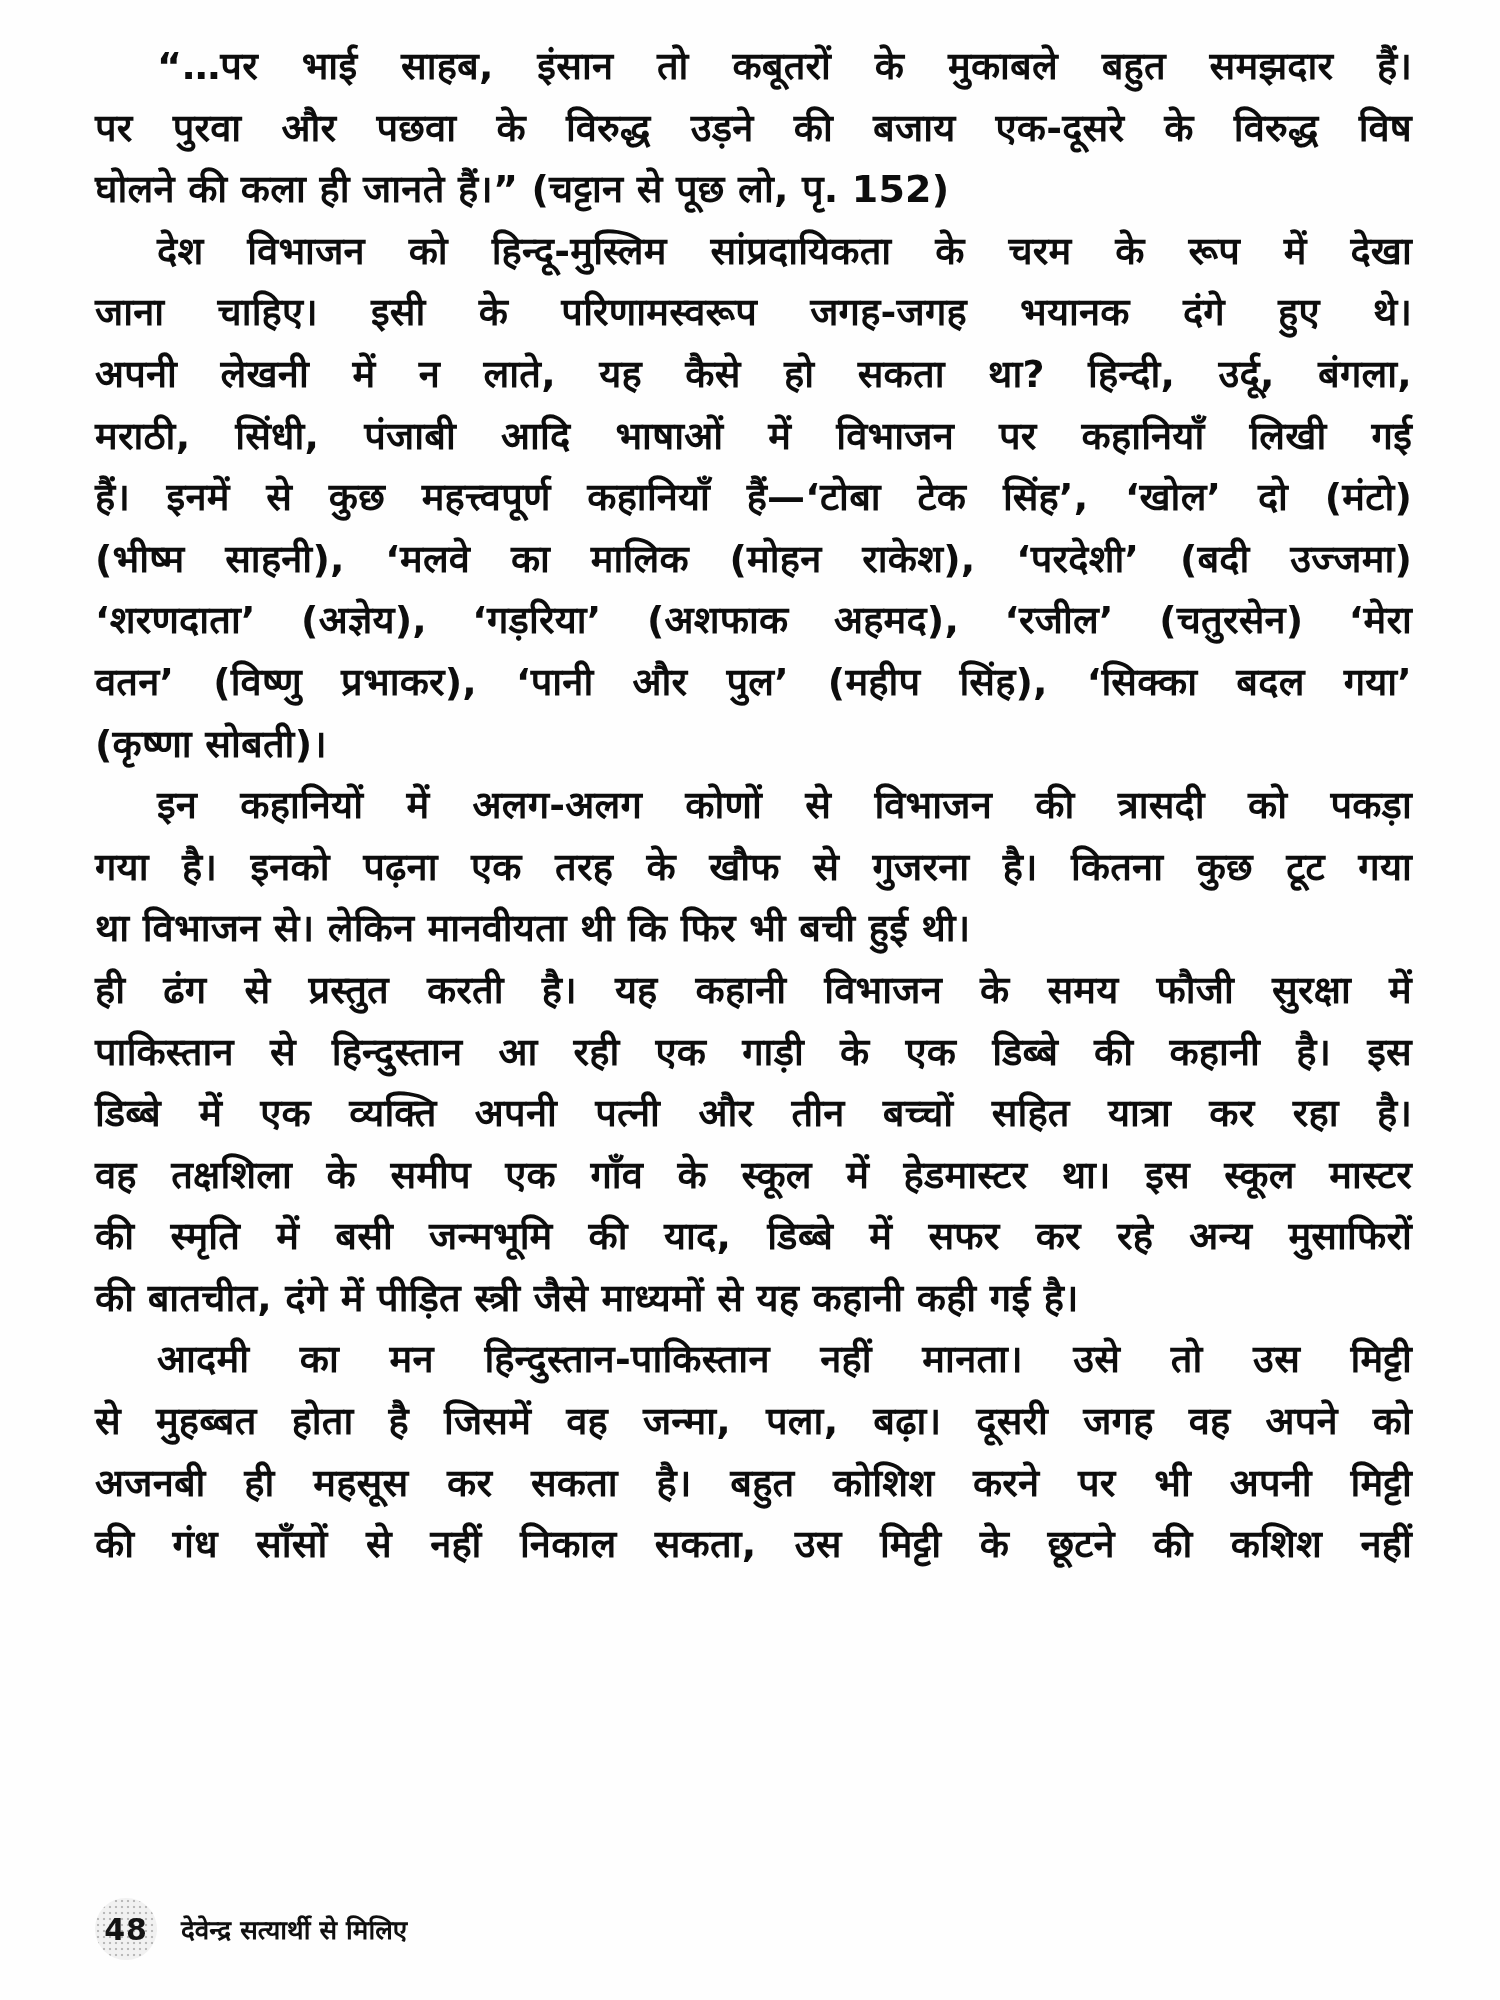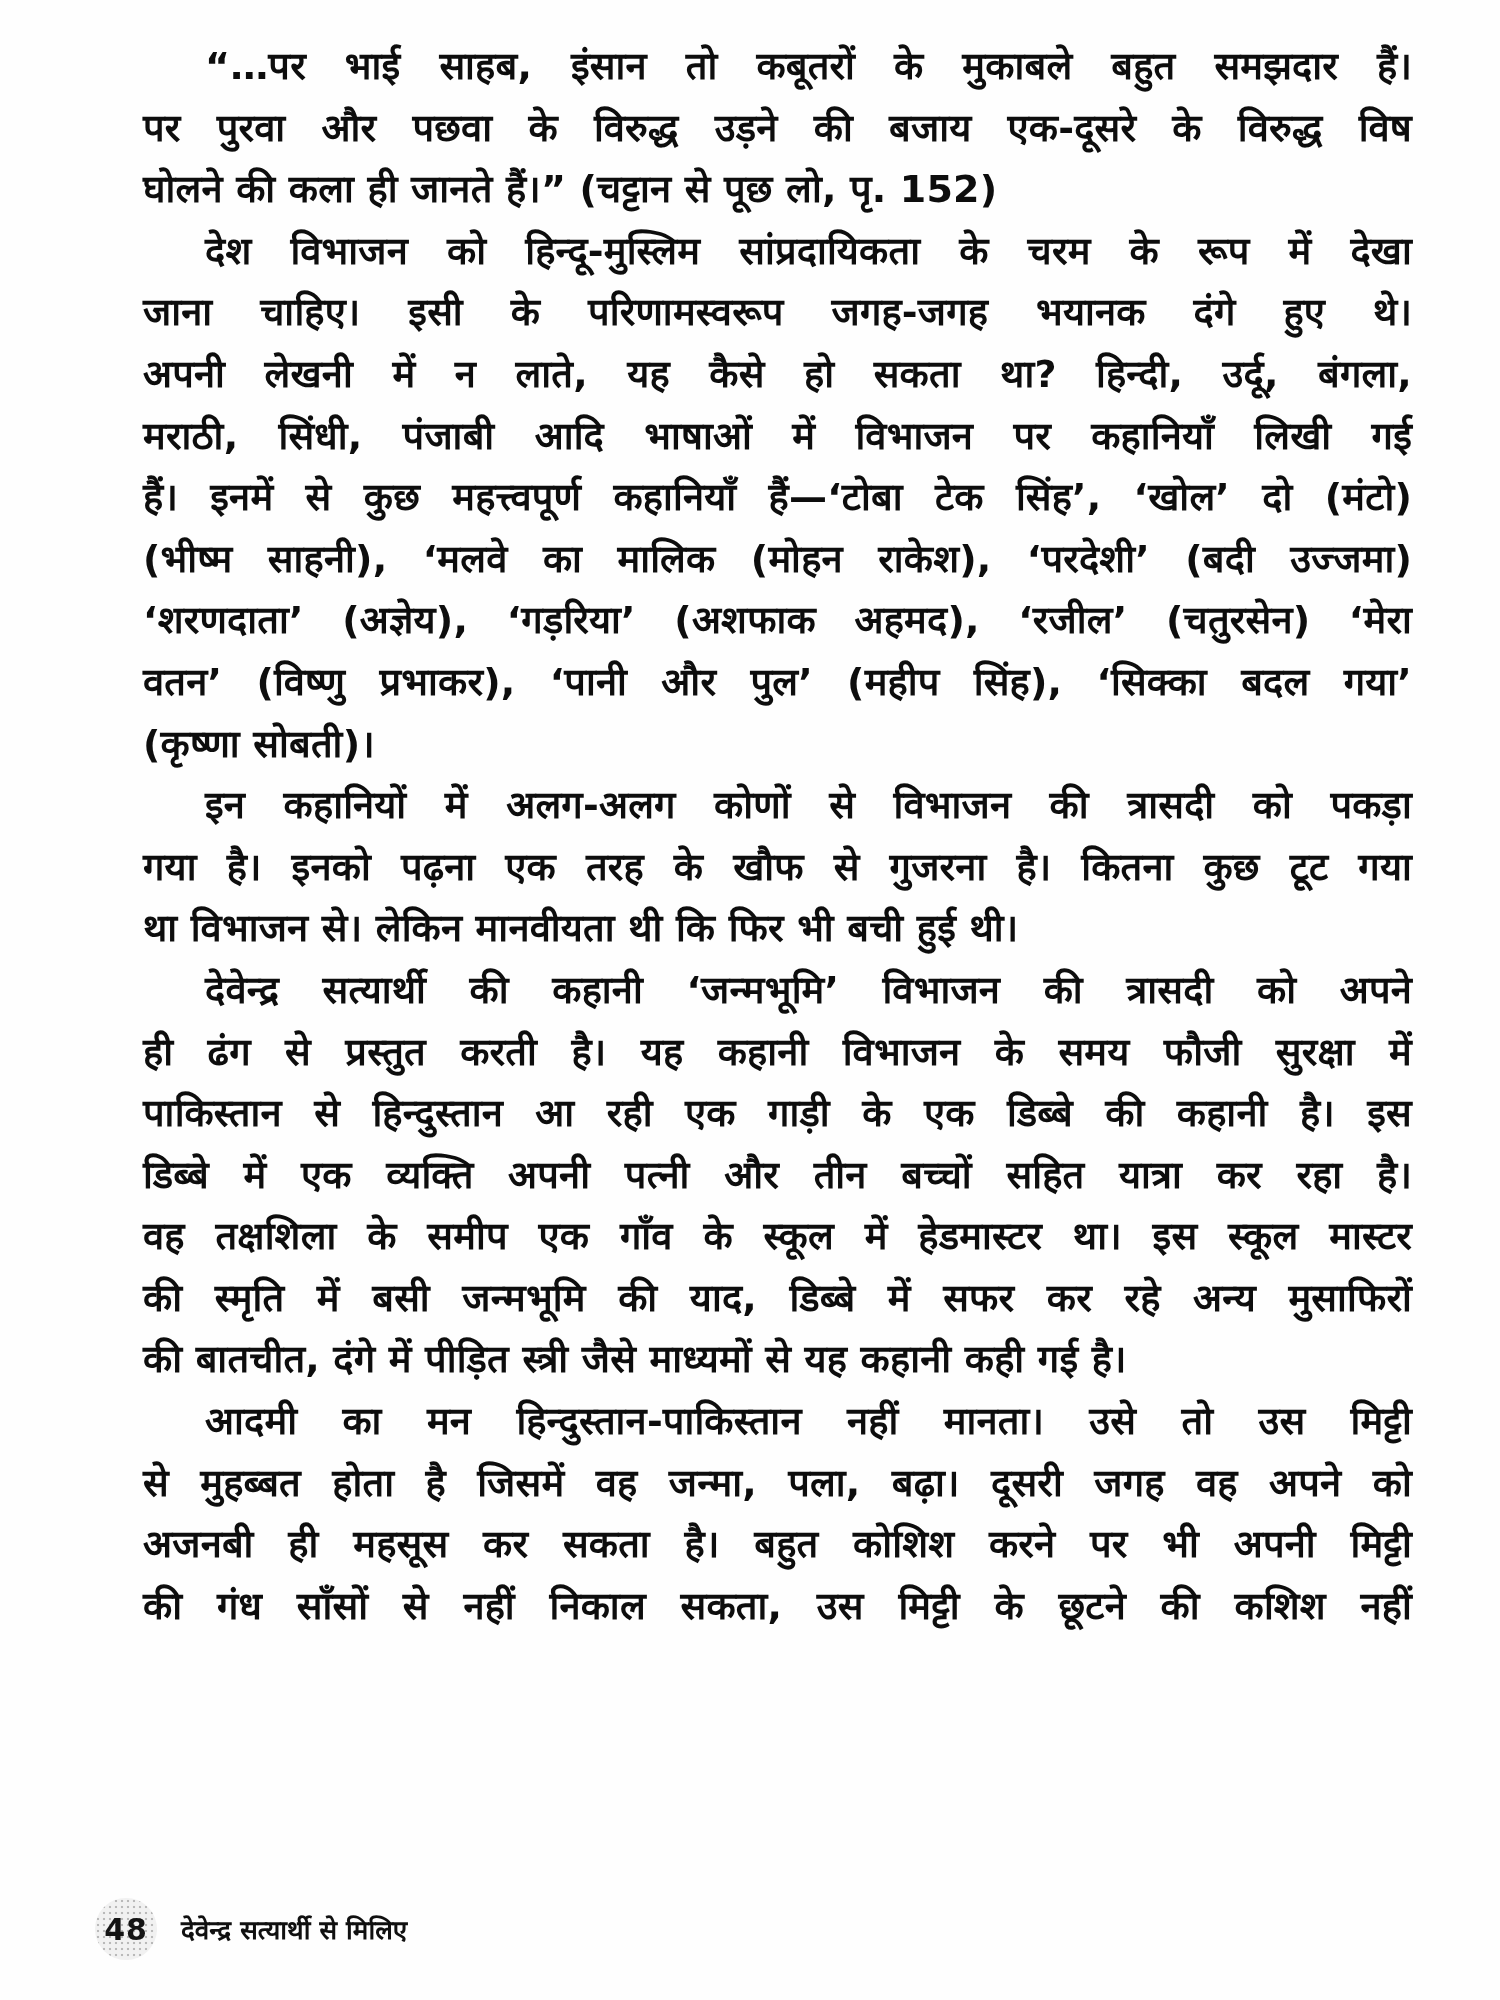--- a/index.html
+++ b/index.html
@@ -30,21 +30,20 @@
     margin: 0;
   }
   .line {
     font-size: 38px;
     line-height: 61.6px;
     font-weight: 600;
     text-align: justify;
     text-align-last: justify;
     white-space: normal;
     letter-spacing: 0.2px;
-    margin-left: 48px;
   }
   .line.first {
     text-indent: 62px;
   }
   .line.last {
     text-align-last: left;
   }
   .footer {
     position: absolute;
     left: 95px;
@@ -99,21 +98,20 @@
         <div class="line">‘शरणदाता’ (अज्ञेय), ‘गड़रिया’ (अशफाक अहमद), ‘रजील’ (चतुरसेन) ‘मेरा</div>
         <div class="line">वतन’ (विष्णु प्रभाकर), ‘पानी और पुल’ (महीप सिंह), ‘सिक्का बदल गया’</div>
         <div class="line last">(कृष्णा सोबती)।</div>
       </div>
       <div class="para">
         <div class="line first">इन कहानियों में अलग-अलग कोणों से विभाजन की त्रासदी को पकड़ा</div>
         <div class="line">गया है। इनको पढ़ना एक तरह के खौफ से गुजरना है। कितना कुछ टूट गया</div>
         <div class="line last">था विभाजन से। लेकिन मानवीयता थी कि फिर भी बची हुई थी।</div>
       </div>
       <div class="para">
-        <div class="line first">देवेन्द्र सत्यार्थी की कहानी ‘जन्मभूमि’ विभाजन की त्रासदी को अपने</div>
         <div class="line">ही ढंग से प्रस्तुत करती है। यह कहानी विभाजन के समय फौजी सुरक्षा में</div>
         <div class="line">पाकिस्तान से हिन्दुस्तान आ रही एक गाड़ी के एक डिब्बे की कहानी है। इस</div>
         <div class="line">डिब्बे में एक व्यक्ति अपनी पत्नी और तीन बच्चों सहित यात्रा कर रहा है।</div>
         <div class="line">वह तक्षशिला के समीप एक गाँव के स्कूल में हेडमास्टर था। इस स्कूल मास्टर</div>
         <div class="line">की स्मृति में बसी जन्मभूमि की याद, डिब्बे में सफर कर रहे अन्य मुसाफिरों</div>
         <div class="line last">की बातचीत, दंगे में पीड़ित स्त्री जैसे माध्यमों से यह कहानी कही गई है।</div>
       </div>
       <div class="para">
         <div class="line first">आदमी का मन हिन्दुस्तान-पाकिस्तान नहीं मानता। उसे तो उस मिट्टी</div>
         <div class="line">से मुहब्बत होता है जिसमें वह जन्मा, पला, बढ़ा। दूसरी जगह वह अपने को</div>

